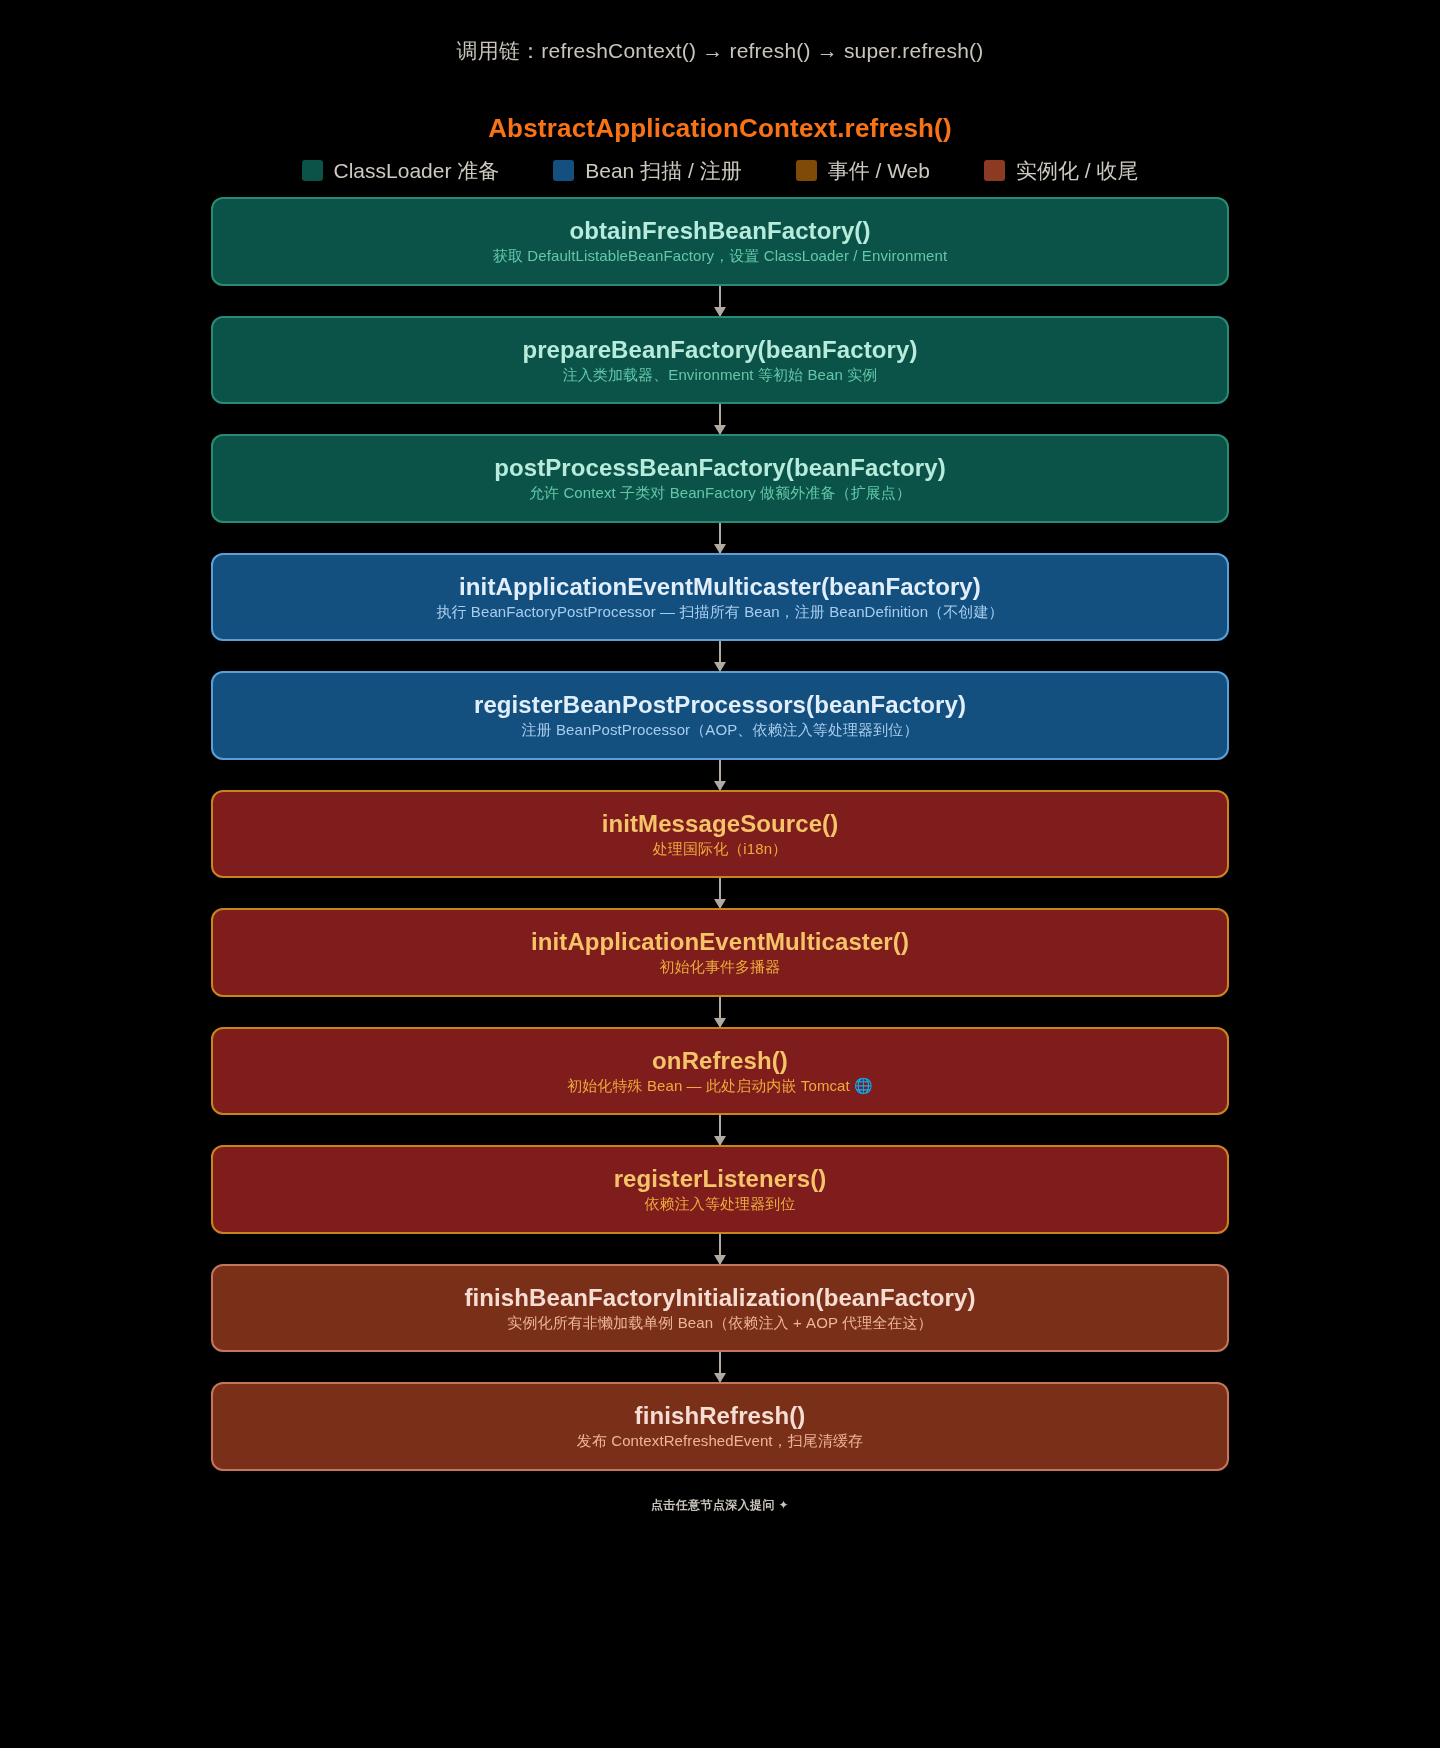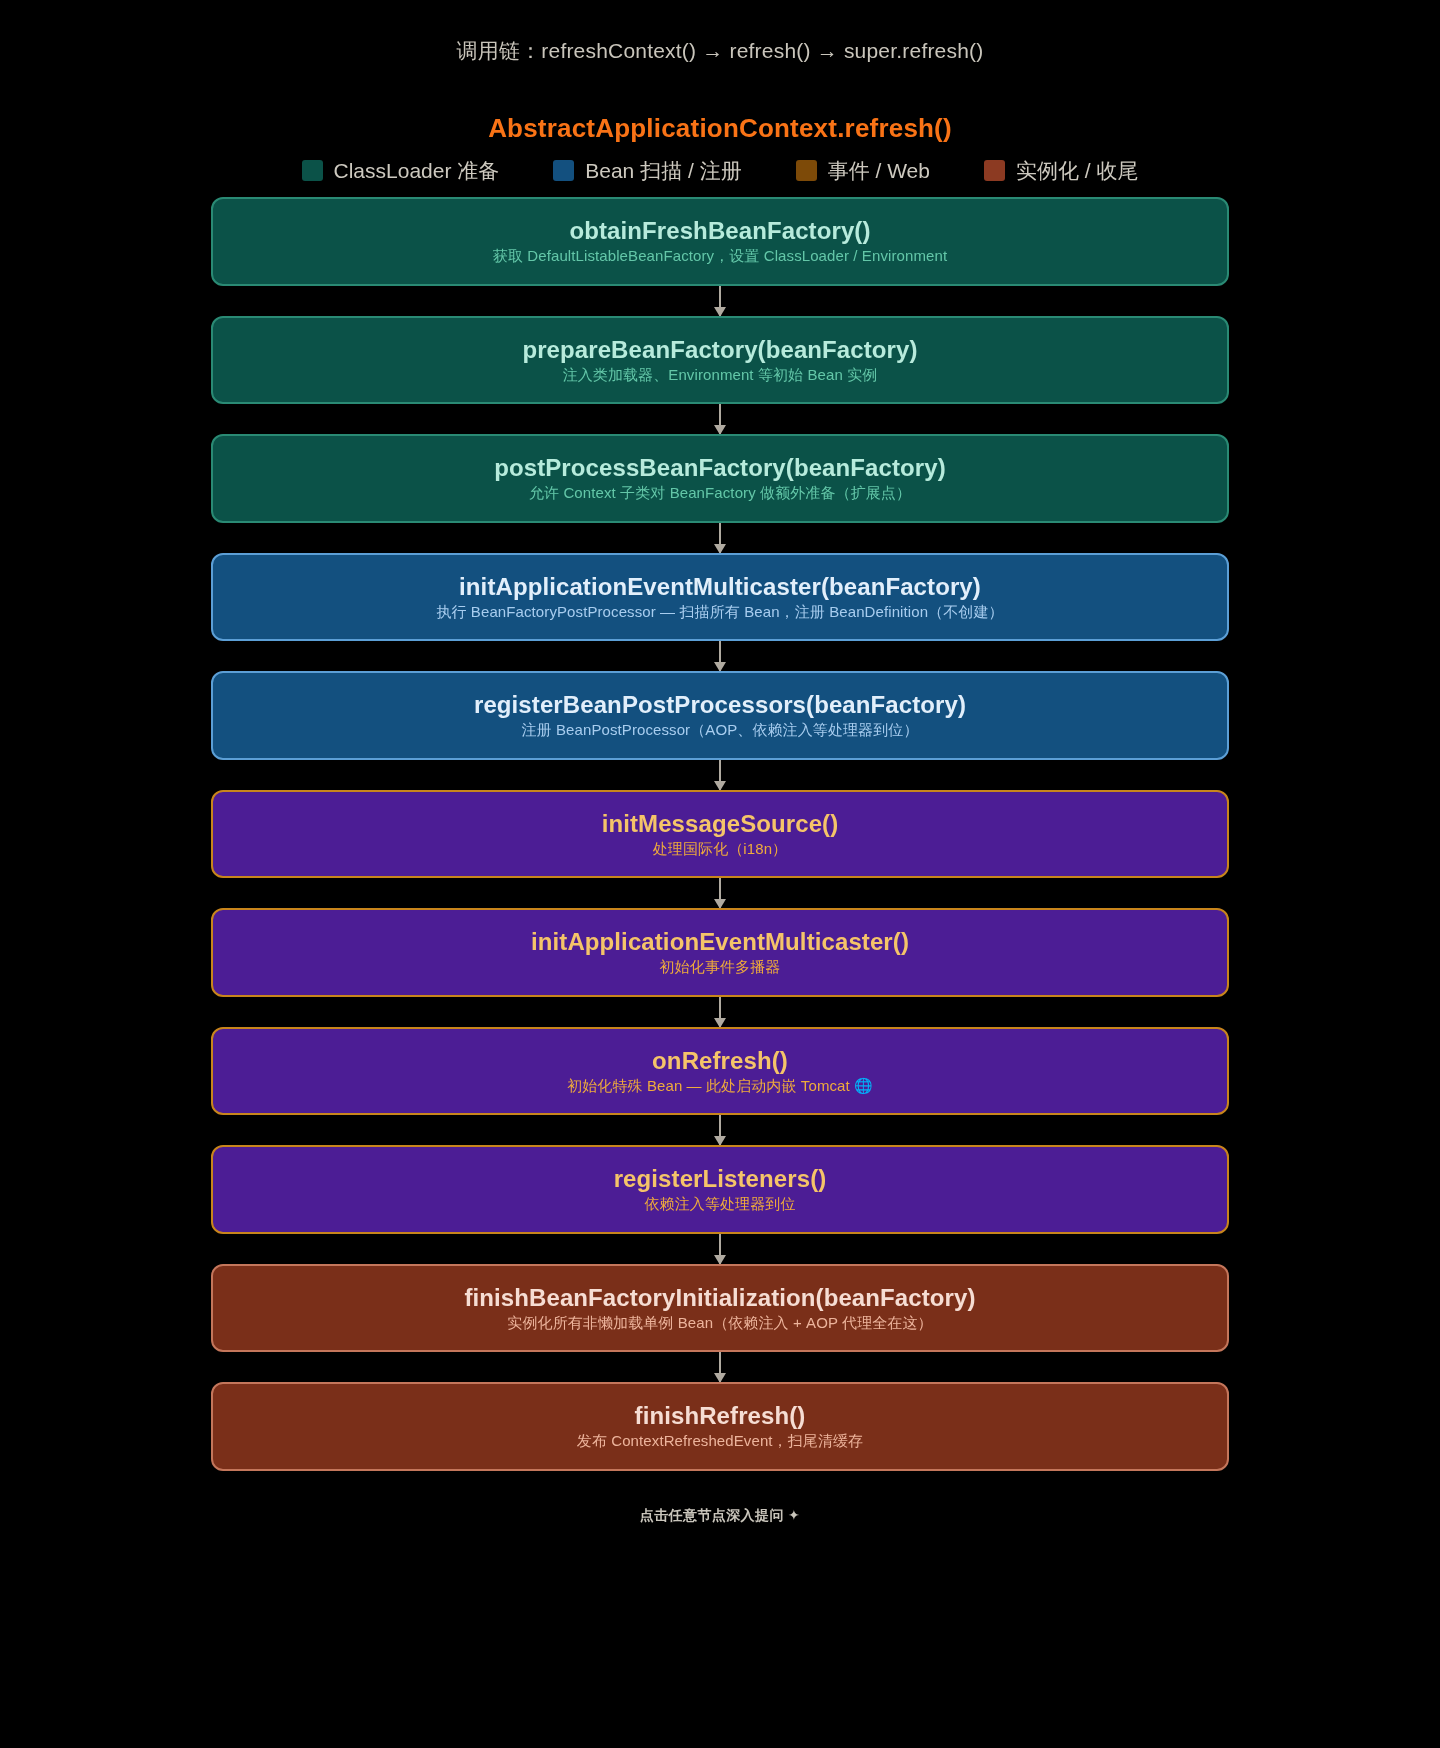--- a/index.html
+++ b/index.html
@@ -111,21 +111,21 @@
   .g-green .node-sub   { color: #63c7a8; }
 
   .g-blue {
     background: #13507f;
     border-color: #5c9fd6;
   }
   .g-blue .node-title { color: #e2effb; }
   .g-blue .node-sub   { color: #a8cdef; }
 
   .g-amber {
-    background: #4c1d95;
+    background: #7f1d1d;
     border-color: #c8851c;
   }
   .g-amber .node-title { color: #f5c469; }
   .g-amber .node-sub   { color: #efab3c; }
 
   .g-red {
     background: #7a2f19;
     border-color: #c4765b;
   }
   .g-red .node-title { color: #f6ddd3; }
@@ -148,24 +148,24 @@
     width: 0;
     height: 0;
     border-left: 6px solid transparent;
     border-right: 6px solid transparent;
     border-top: 10px solid #b0aaa0;
   }
 
   
   .footer {
     text-align: center;
-    font-size: 14px;
+    font-size: 12px;
     font-weight: bold;
     color: #c9c5bb;
-    margin-top: 36px;
+    margin-top: 26px;
     letter-spacing: 0.4px;
   }
   .globe { color: #4aa8e8; }
 </style>
 </head>
 <body>
 
 <div class="page">
 
   <div class="caption">调用链：refreshContext() → refresh() → super.refresh()</div>

